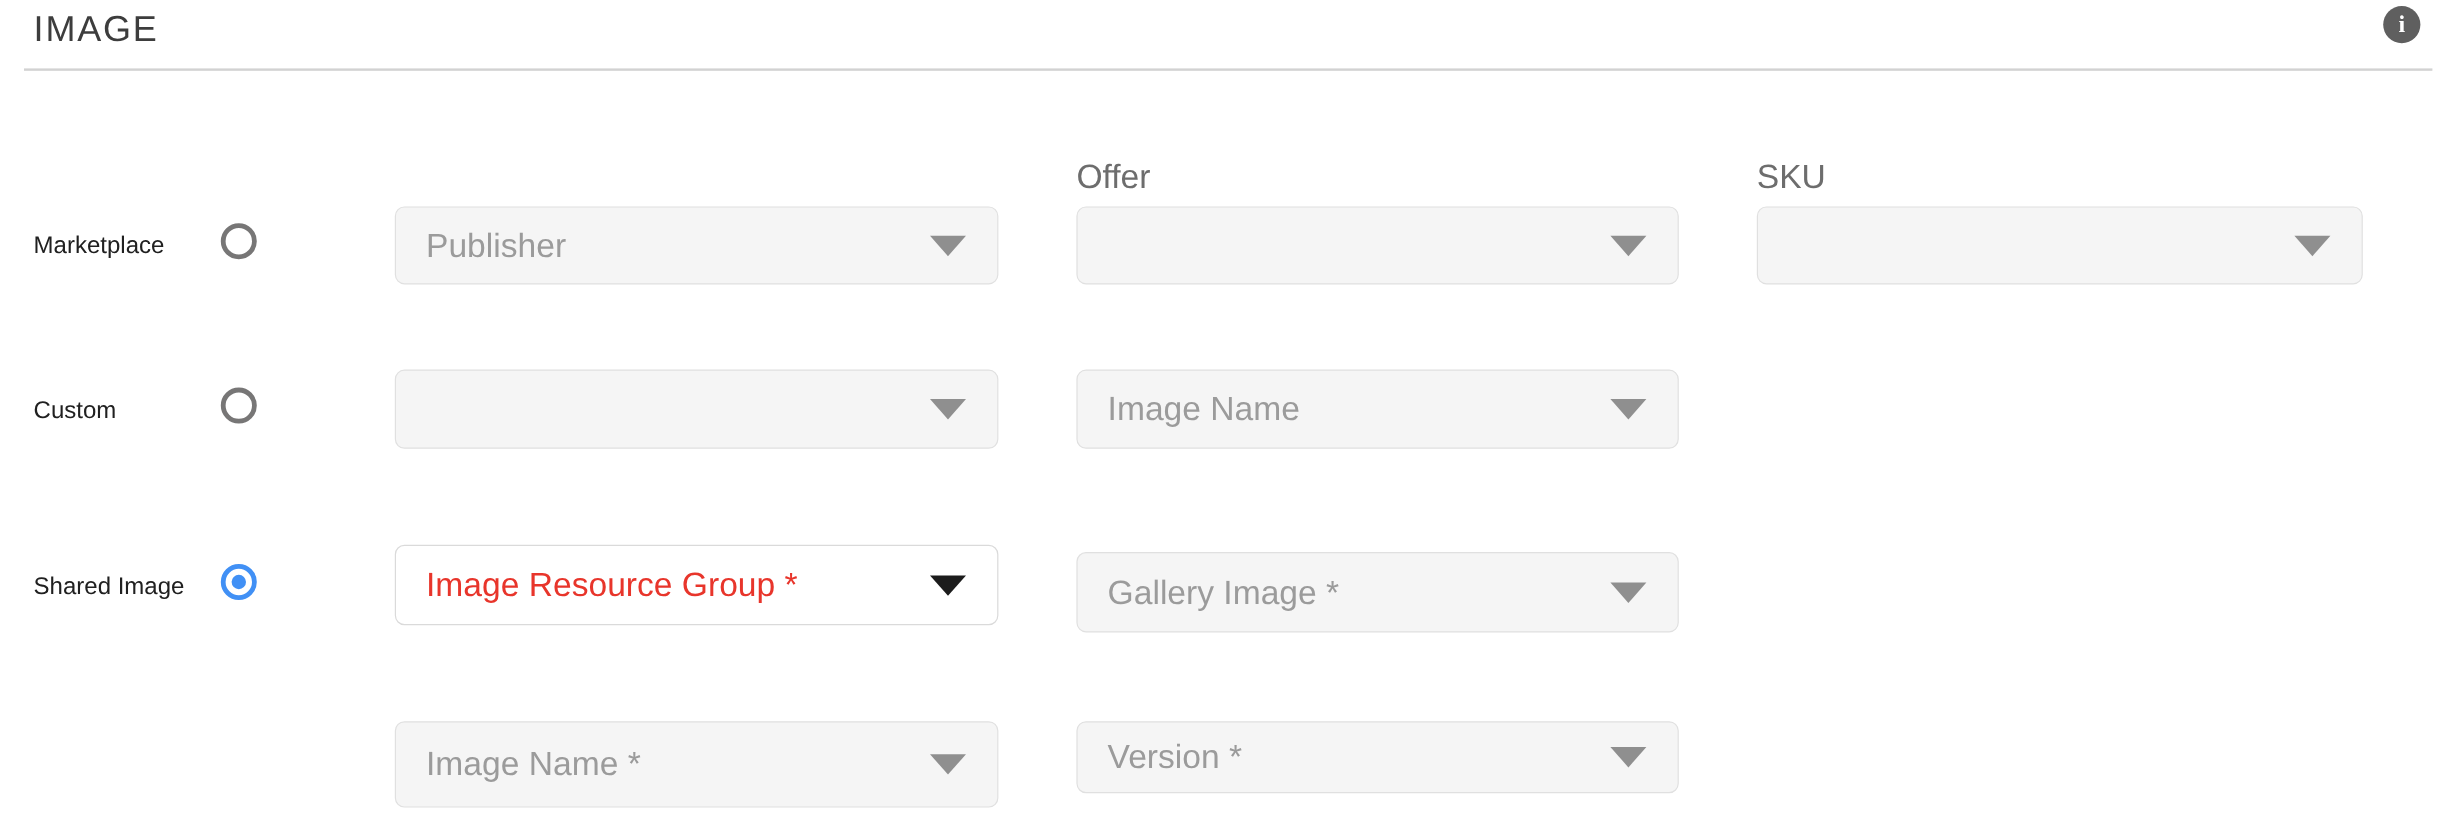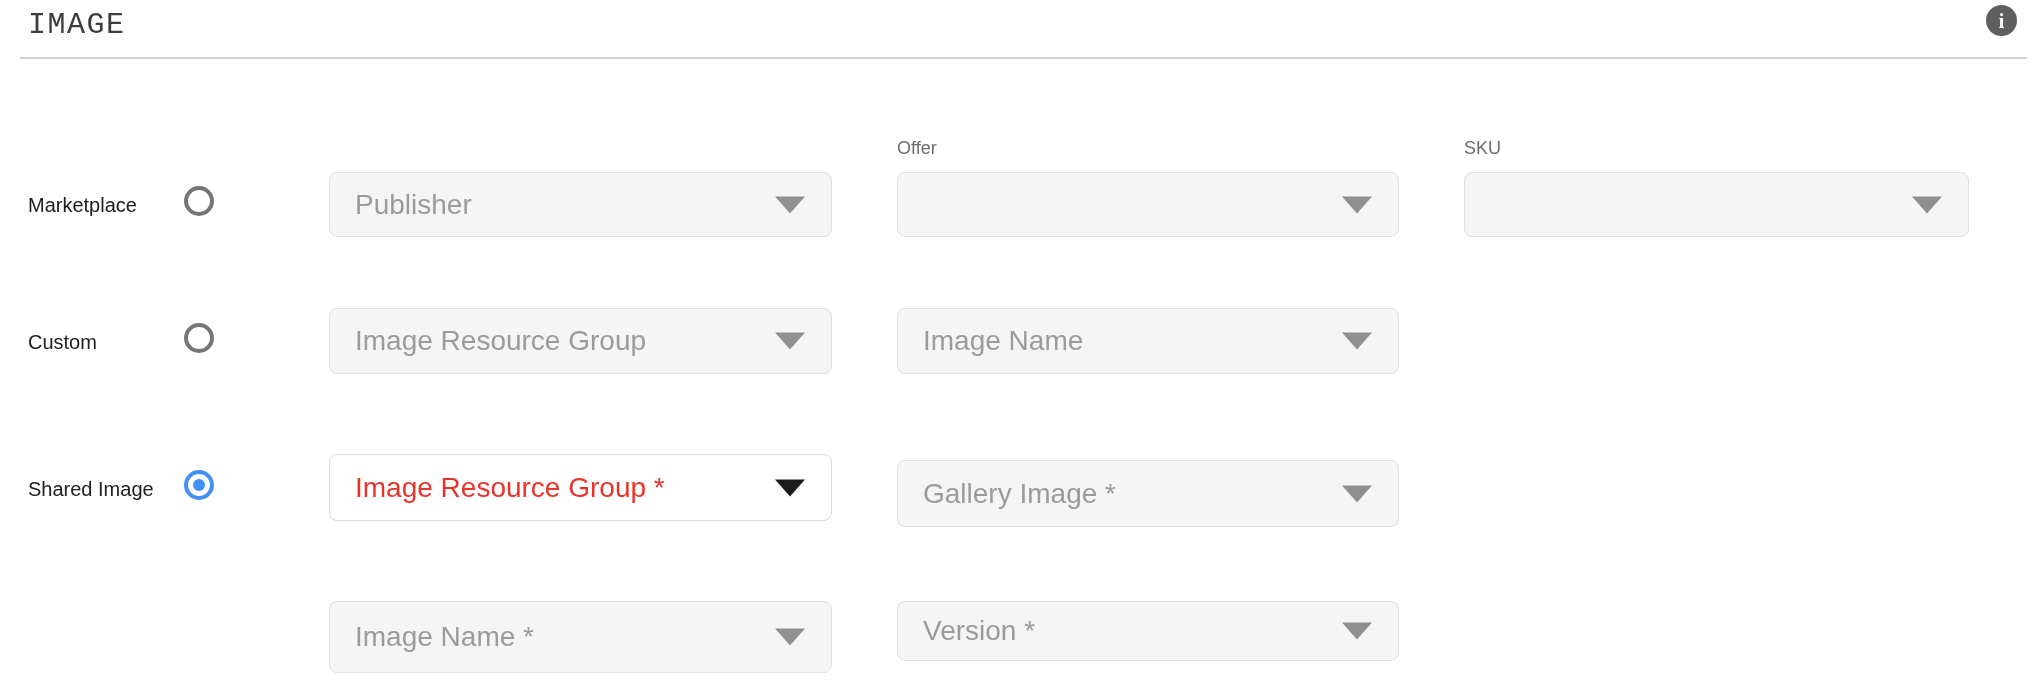--- a/index.html
+++ b/index.html
@@ -18,21 +18,20 @@
   }
   *{margin:0;padding:0;box-sizing:border-box;}
   html,body{background:#fff;}
   body{font-family:"Liberation Sans",sans-serif;}
   .page{position:relative;width:2044px;height:686px;background:#fff;overflow:hidden;}
 
   .page-title{
     position:absolute;left:28px;top:8px;
     font-size:30px;font-weight:400;color:var(--title);
     letter-spacing:1.5px;
-    font-family:Liberation Mono, monospace;
   }
   .info-btn{
     position:absolute;left:1986px;top:5px;width:31px;height:31px;
     background:var(--info-bg);border-radius:50%;
     display:flex;align-items:center;justify-content:center;
     cursor:pointer;
   }
   .info-btn span{
     color:#fff;font-size:20px;font-weight:700;line-height:1;
     font-family:"Liberation Serif",serif;
@@ -51,21 +50,21 @@
     border:4px solid #777676;background:#fff;cursor:pointer;
   }
   .radio.selected{border-color:var(--accent);}
   .radio.selected::after{
     content:'';position:absolute;left:5px;top:5px;right:5px;bottom:5px;
     border-radius:50%;background:var(--accent);
   }
 
   .field-label{
     position:absolute;height:30px;line-height:30px;
-    font-size:18px;color:var(--field-label);white-space:nowrap;
+    font-size:28px;color:var(--field-label);white-space:nowrap;
   }
 
   .dd{
     position:absolute;
     background:var(--box-fill);
     border:1px solid var(--box-border);
     border-radius:8px;
     cursor:pointer;
   }
   .dd .ph{
@@ -111,21 +110,20 @@
   <div class="field-label" style="left:1464px;top:133px;">SKU</div>
   <div class="dd" style="left:1464px;top:172px;width:505px;height:65px;">
     <span class="ph"></span>
     <span class="caret"></span>
   </div>
 
   <div class="radio-label" style="top:327px;">Custom</div>
   <div class="radio" style="left:184px;top:323px;"></div>
 
   <div class="dd" style="left:329px;top:308px;width:503px;height:66px;">
-    <span class="ph">Image Resource Group</span>
     <span class="caret"></span>
   </div>
   <div class="dd" style="left:897px;top:308px;width:502px;height:66px;">
     <span class="ph">Image Name</span>
     <span class="caret"></span>
   </div>
 
   <div class="radio-label" style="top:474px;">Shared Image</div>
   <div class="radio selected" style="left:184px;top:470px;"></div>
 

